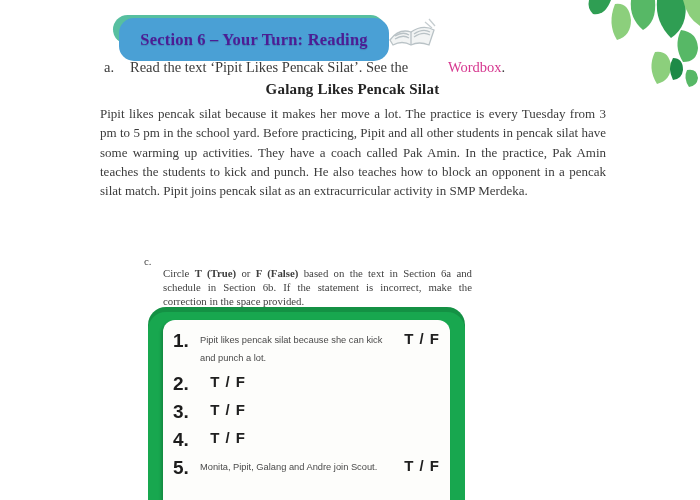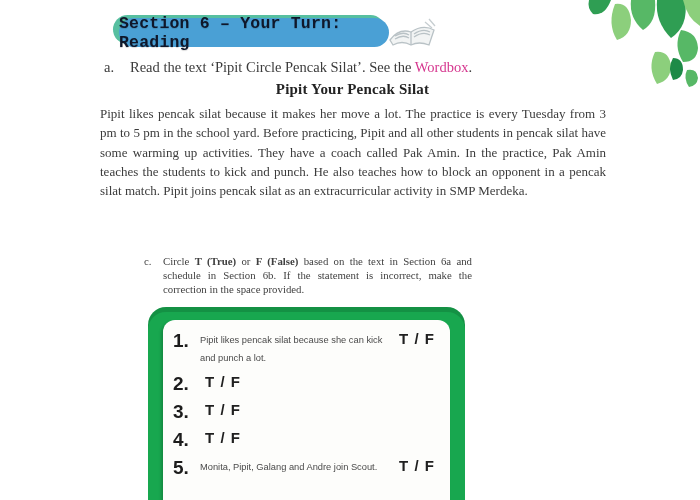--- a/index.html
+++ b/index.html
@@ -9,57 +9,57 @@
   }
   .page{position:absolute;inset:0;background:#ffffff;}
 
   
   .badge-wrap{position:absolute;left:113px;top:15px;height:34px;}
   .badge-shadow{
     position:absolute;left:0;top:0;width:272px;height:29px;
     background:#57bfa0;border-radius:15px;
   }
   .badge{
-    position:absolute;left:6px;top:3px;width:270px;height:29px;
+    position:absolute;left:6px;top:3px;width:270px;height:43px;
     background:#4aa0d5;border-radius:15px;
     display:flex;align-items:center;justify-content:center;
-    font-family:Liberation Mono, monospace;font-weight:bold;
-    font-size:16.5px;color:#0f172a;letter-spacing:.2px;
+    font-family:Liberation Serif, serif;font-weight:bold;
+    font-size:16.5px;color:#4c1d95;letter-spacing:.2px;
     text-shadow:0 1px 1px rgba(0,0,0,.15);
   }
   .book-icon{position:absolute;left:385px;top:14px;width:54px;height:40px;}
 
   
   .leaves{position:absolute;right:0;top:0;width:115px;height:100px;}
 
   
   .item-a{
     position:absolute;left:104px;top:59px;width:500px;
     font-size:14.5px;color:#3b3b3b;display:flex;
   }
   .item-a .marker{width:26px;flex:none;}
-  .wordbox-link{color:#d6378f;}
+  .wordbox-link{color:#d6378f;margin-left:36px;}
 
   
   .passage-title{
     position:absolute;left:100px;top:81px;width:505px;text-align:center;
     font-weight:bold;font-size:15px;color:#232323;letter-spacing:.2px;
   }
   .passage{
     position:absolute;left:100px;top:104px;width:506px;
     font-size:13px;line-height:19.3px;color:#3b3b3b;text-align:justify;
   }
 
   
   .item-c{
     position:absolute;left:144px;top:255px;width:328px;
     font-size:10.8px;line-height:13.8px;color:#3f3f3f;display:flex;
   }
   .item-c .marker{width:19px;flex:none;}
-  .item-c .body{text-align:justify;flex:1;}
+  .item-c .body{text-align:justify;flex:1;margin-top:12px;}
 
   
   .quiz-frame{
     position:absolute;left:148px;top:307px;width:317px;height:193px;
     background:#18a74f;border-radius:18px 18px 0 0;
     box-shadow:inset 0 5px 0 rgba(0,0,0,.13);
   }
   .quiz-card{
     position:absolute;left:15px;top:13px;width:287px;height:180px;
     background:#fdfdfb;border-radius:12px 12px 0 0;
@@ -72,21 +72,21 @@
   .quiz-num{
     width:27px;flex:none;font-weight:bold;font-size:19px;color:#1c1c1c;
     line-height:19px;padding-top:2px;
   }
   .quiz-mid{flex:1;padding-right:6px;}
   .quiz-text{font-size:9.3px;line-height:11.2px;color:#4a4a4a;max-width:200px;}
   .quiz-dots{
     margin-top:4px;width:178px;border-bottom:2px dotted #a9a9a9;height:1px;
   }
   .quiz-tf{
-    width:46px;flex:none;text-align:center;font-weight:bold;font-size:15px;
+    width:46px;flex:none;text-align:right;font-weight:bold;font-size:15px;
     color:#202020;letter-spacing:1px;padding-top:1px;
   }
 </style>
 </head>
 <body>
 
 <div class="page">
 
   <div class="badge-wrap">
     <div class="badge-shadow"></div>
@@ -111,24 +111,24 @@
       <path d="M98 0 L115 0 L115 26 Q102 18 98 0 Z" fill="#8ccf7c"></path>
       <path d="M96 30 Q112 32 113 48 Q112 62 98 62 Q88 46 96 30 Z" fill="#57b866"></path>
       <path d="M70 52 Q84 50 86 66 Q86 80 72 84 Q62 68 70 52 Z" fill="#8ccf7c"></path>
       <path d="M88 58 Q98 58 98 70 Q97 79 88 80 Q82 68 88 58 Z" fill="#1d8a47"></path>
       <path d="M102 70 Q112 68 113 78 Q112 86 104 87 Q98 78 102 70 Z" fill="#57b866"></path>
     </g>
   </svg>
 
   <div class="item-a">
     <span class="marker">a.</span>
-    <span><span>Read the text ‘Pipit Circle Pencak Silat’. See the </span><span class="wordbox-link">Wordbox</span><span>.</span></span>
+    <span><span>Read the text ‘Pipit Likes Pencak Silat’. See the </span><span class="wordbox-link">Wordbox</span><span>.</span></span>
   </div>
 
-  <div class="passage-title">Pipit Your Pencak Silat</div>
+  <div class="passage-title">Galang Likes Pencak Silat</div>
   <div class="passage">Pipit likes pencak silat because it makes her move a lot. The practice is every Tuesday from 3 pm to 5 pm in the school yard. Before practicing, Pipit and all other students in pencak silat have some warming up activities. They have a coach called Pak Amin. In the practice, Pak Amin teaches the students to kick and punch. He also teaches how to block an opponent in a pencak silat match. Pipit joins pencak silat as an extracurricular activity in SMP Merdeka.</div>
 
   <div class="item-c">
     <span class="marker">c.</span>
     <span class="body"><span>Circle </span><b>T (True)</b><span> or </span><b>F (False)</b><span> based on the text in Section 6a and schedule in Section 6b. If the statement is incorrect, make the correction in the space provided.</span></span>
   </div>
 
   <div class="quiz-frame">
     <div class="quiz-card">
 

